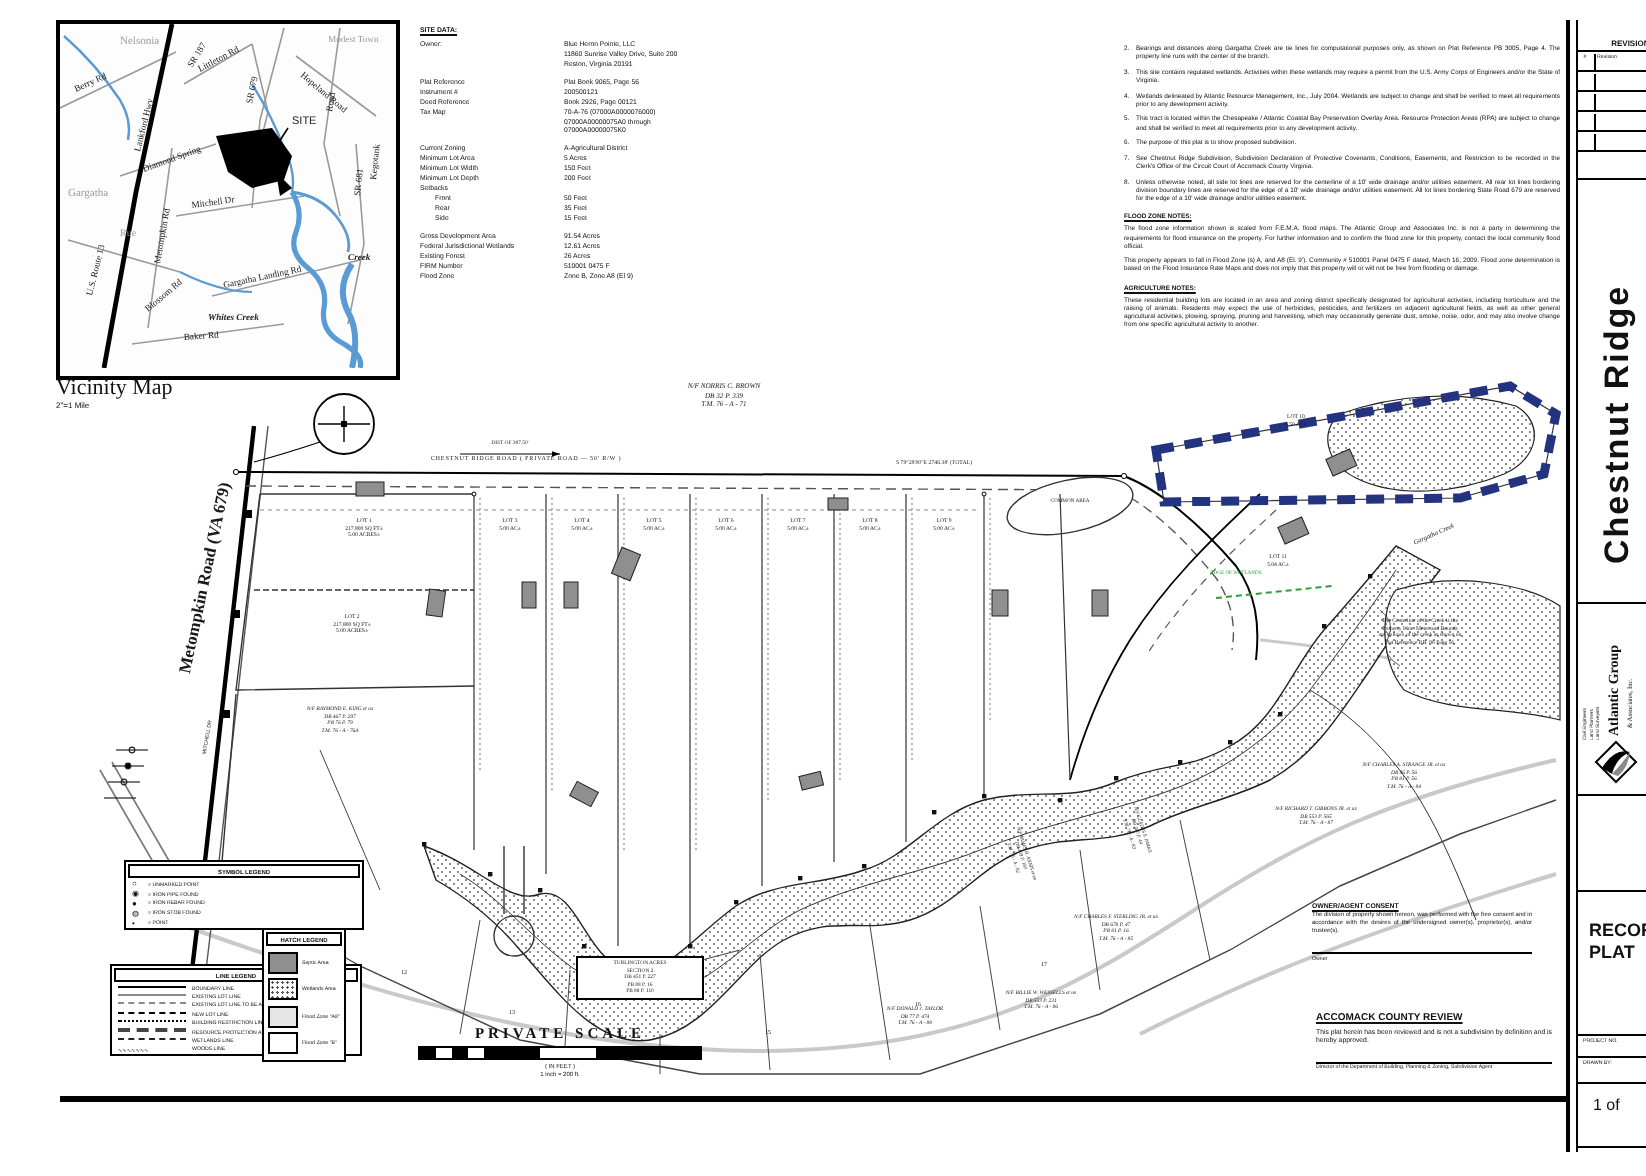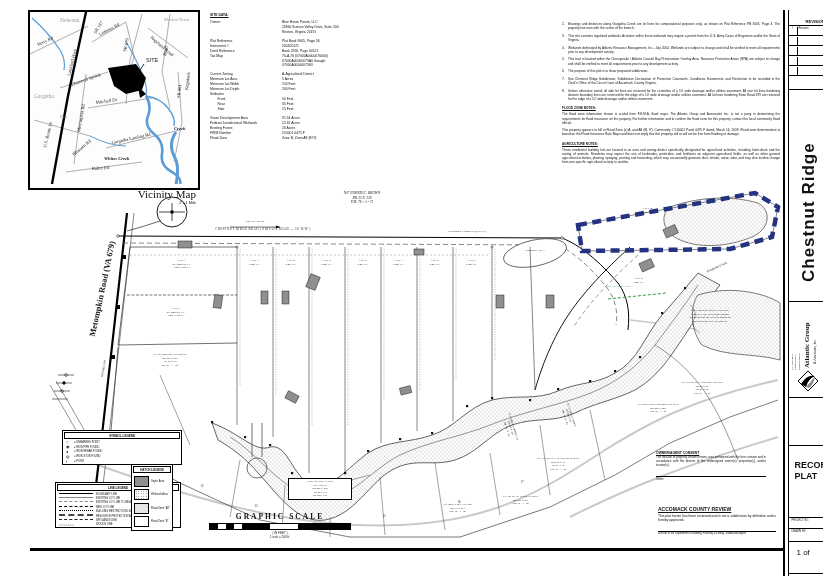--- a/index.html
+++ b/index.html
@@ -4,21 +4,21 @@
 <style>
   html,body{margin:0;padding:0;background:#fff;}
   body{width:823px;height:588px;position:relative;overflow:hidden;
        font-family:"Liberation Sans",sans-serif;color:#111;}
   .abs{position:absolute;}
   .lbl{position:absolute;white-space:pre-line;text-align:center;line-height:1.3;
        font-family:"Liberation Serif",serif;color:#1a1a1a;}
   .it{font-style:italic;}
   
   #vicinity{left:28px;top:10px;width:168px;height:176px;border:2px solid #000;background:#fdfdfd;}
-  #vic-caption{left:28px;top:188px;width:168px;text-align:right;}
+  #vic-caption{left:28px;top:188px;width:168px;text-align:left;}
   #vic-caption .t{font-family:"Liberation Serif",serif;font-size:11px;}
   #vic-caption .s{font-size:4px;}
   
   #site-data{left:210px;top:13px;width:178px;font-size:3.4px;line-height:1.45;}
   #site-data .hd{text-decoration:underline;font-weight:bold;margin-bottom:2px;}
   .sd-row{display:flex;}
   .sd-row.gap{margin-top:4px;}
   .sd-row .l{width:72px;white-space:pre-wrap;flex:none;}
   .sd-row .v{white-space:pre-line;flex:1;}
   
@@ -656,21 +656,21 @@
       </div>
 
       <div class="row">
         <span class="sw hs-fb"></span>
         <span>Flood Zone "B"</span>
       </div>
     </div>
 </div>
 
 <div id="gscale" class="abs">
-  <div class="ti">GRAPHIC SCALE</div>
+  <div class="ti">PRIVATE SCALE</div>
   <div class="bar">
     <i style="width:8px;background:#000"></i>
       <i style="width:8px;background:#fff"></i>
     <i style="width:8px;background:#000"></i>
       <i style="width:8px;background:#fff"></i>
     <i style="width:28px;background:#000"></i>
       <i style="width:28px;background:#fff"></i>
     <i style="width:52px;background:#000"></i>
   </div>
   <div class="cap">( IN FEET )

